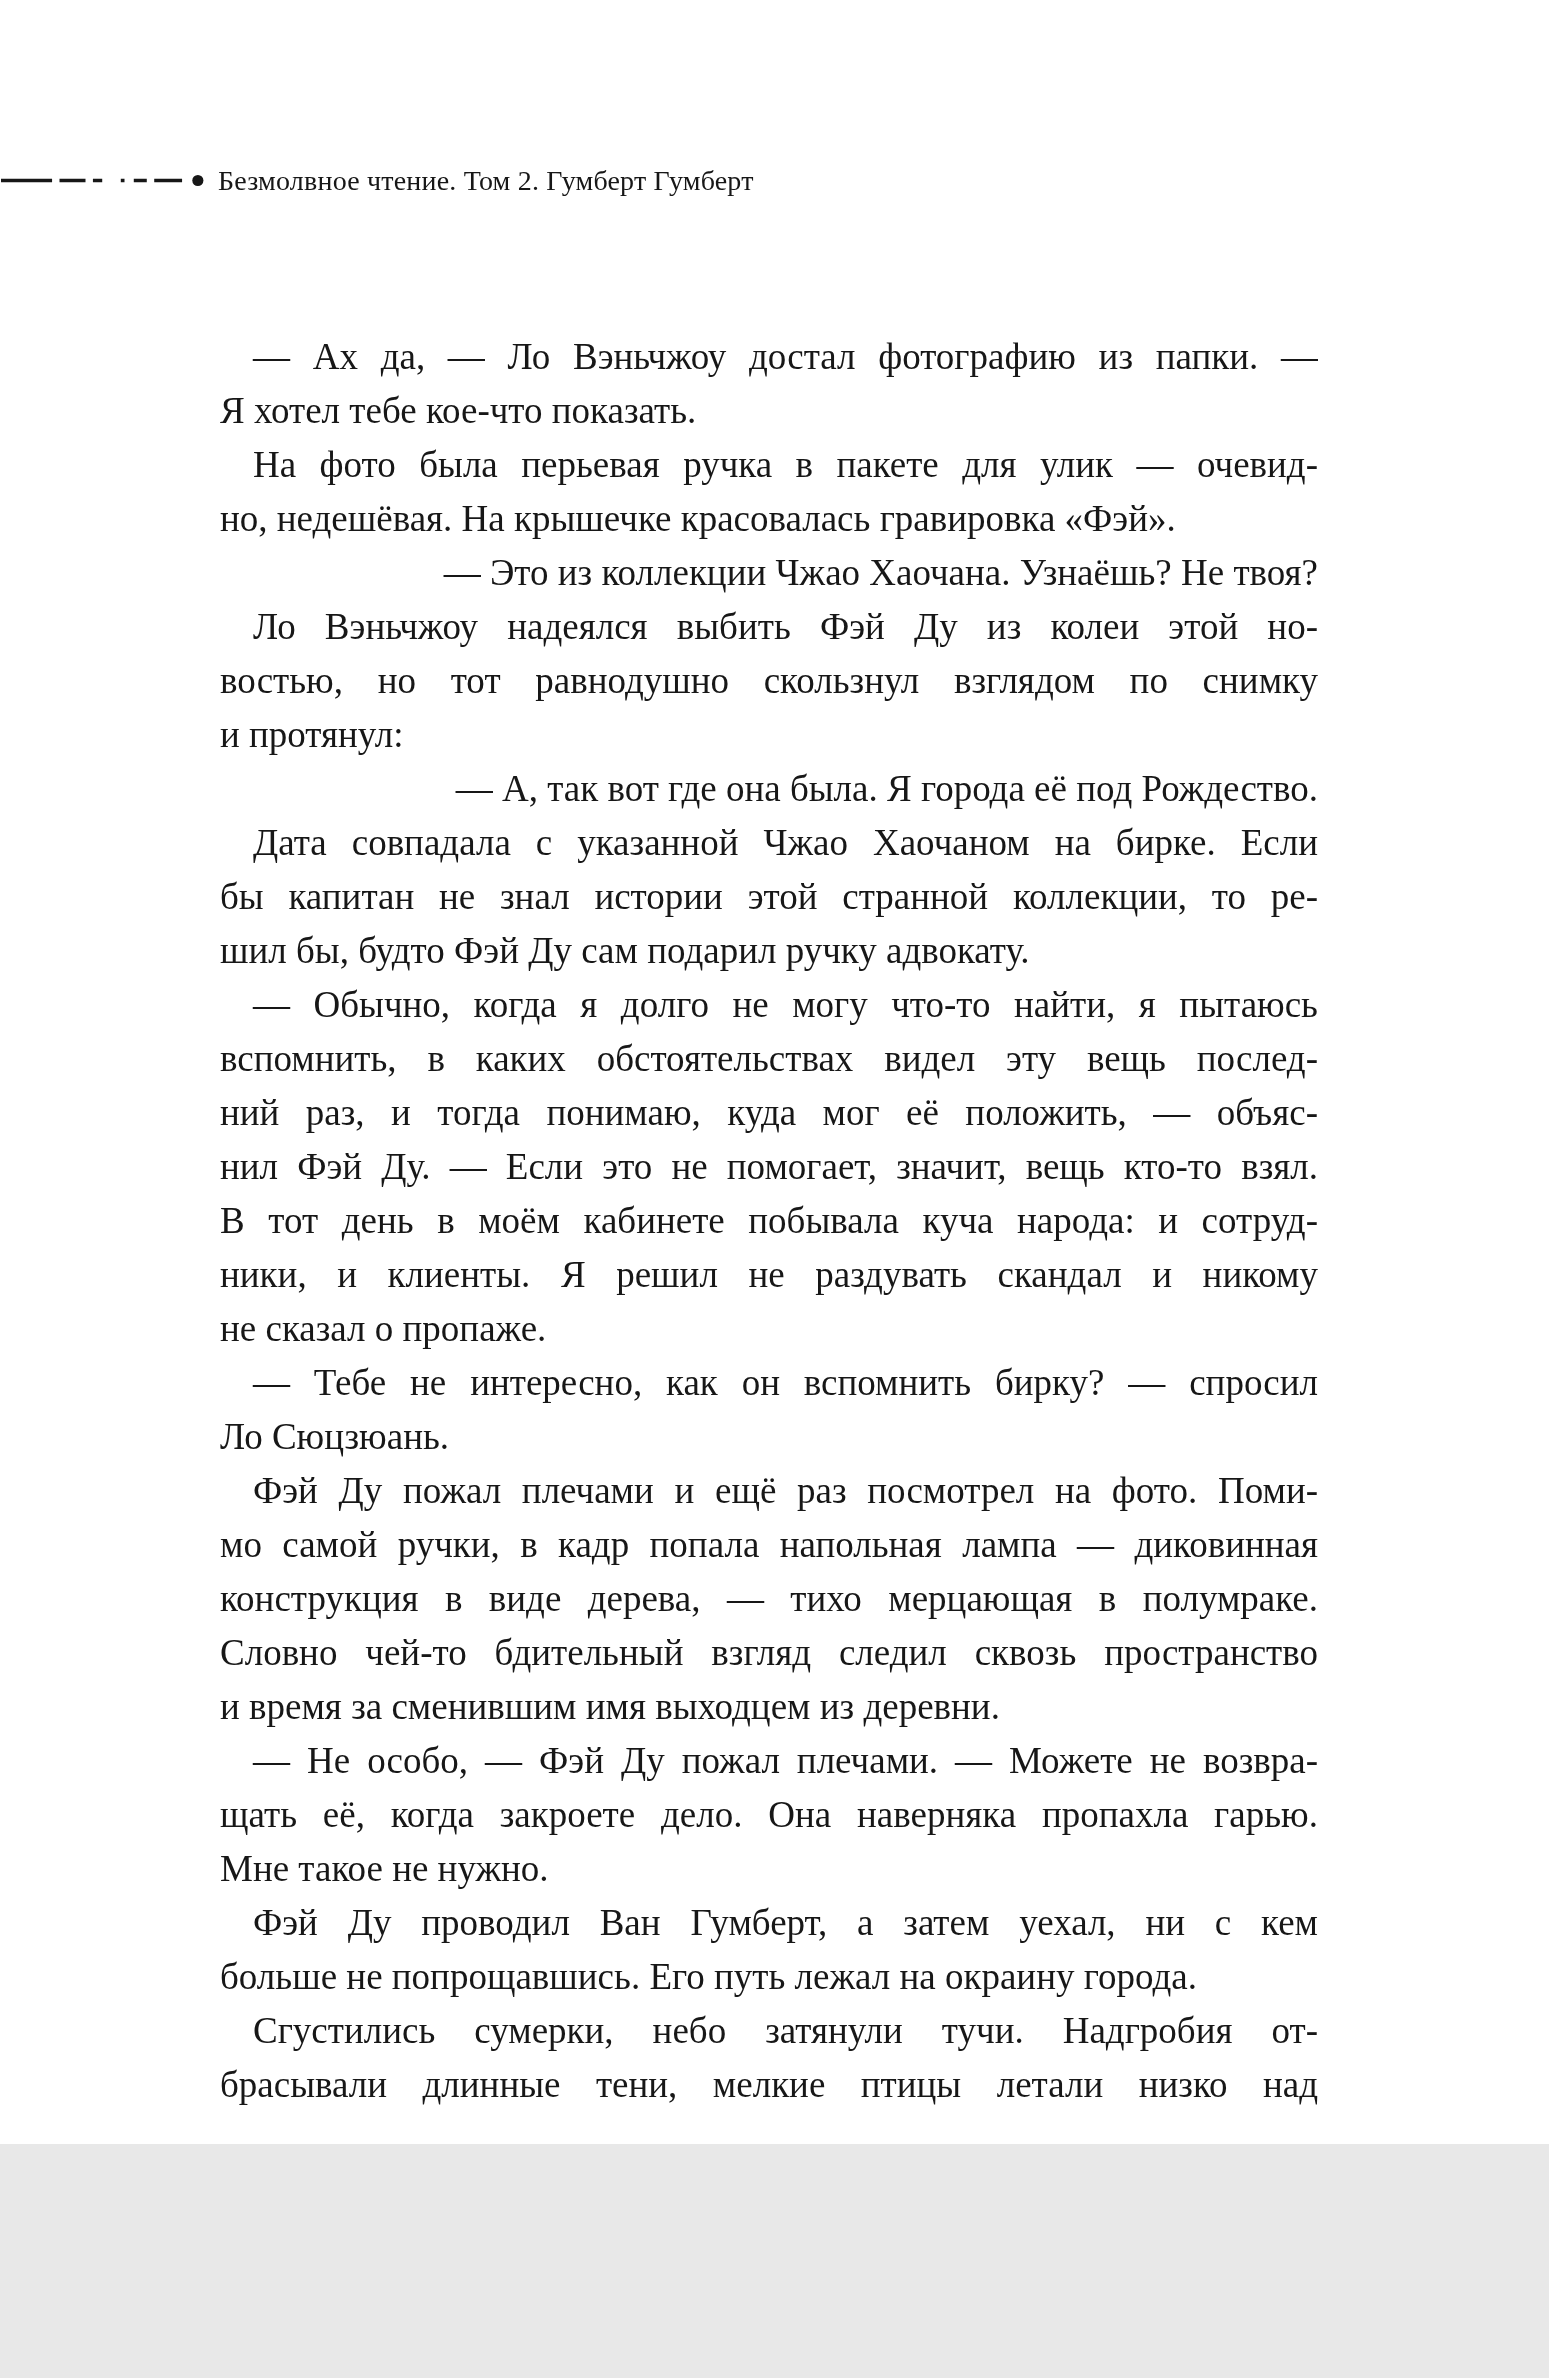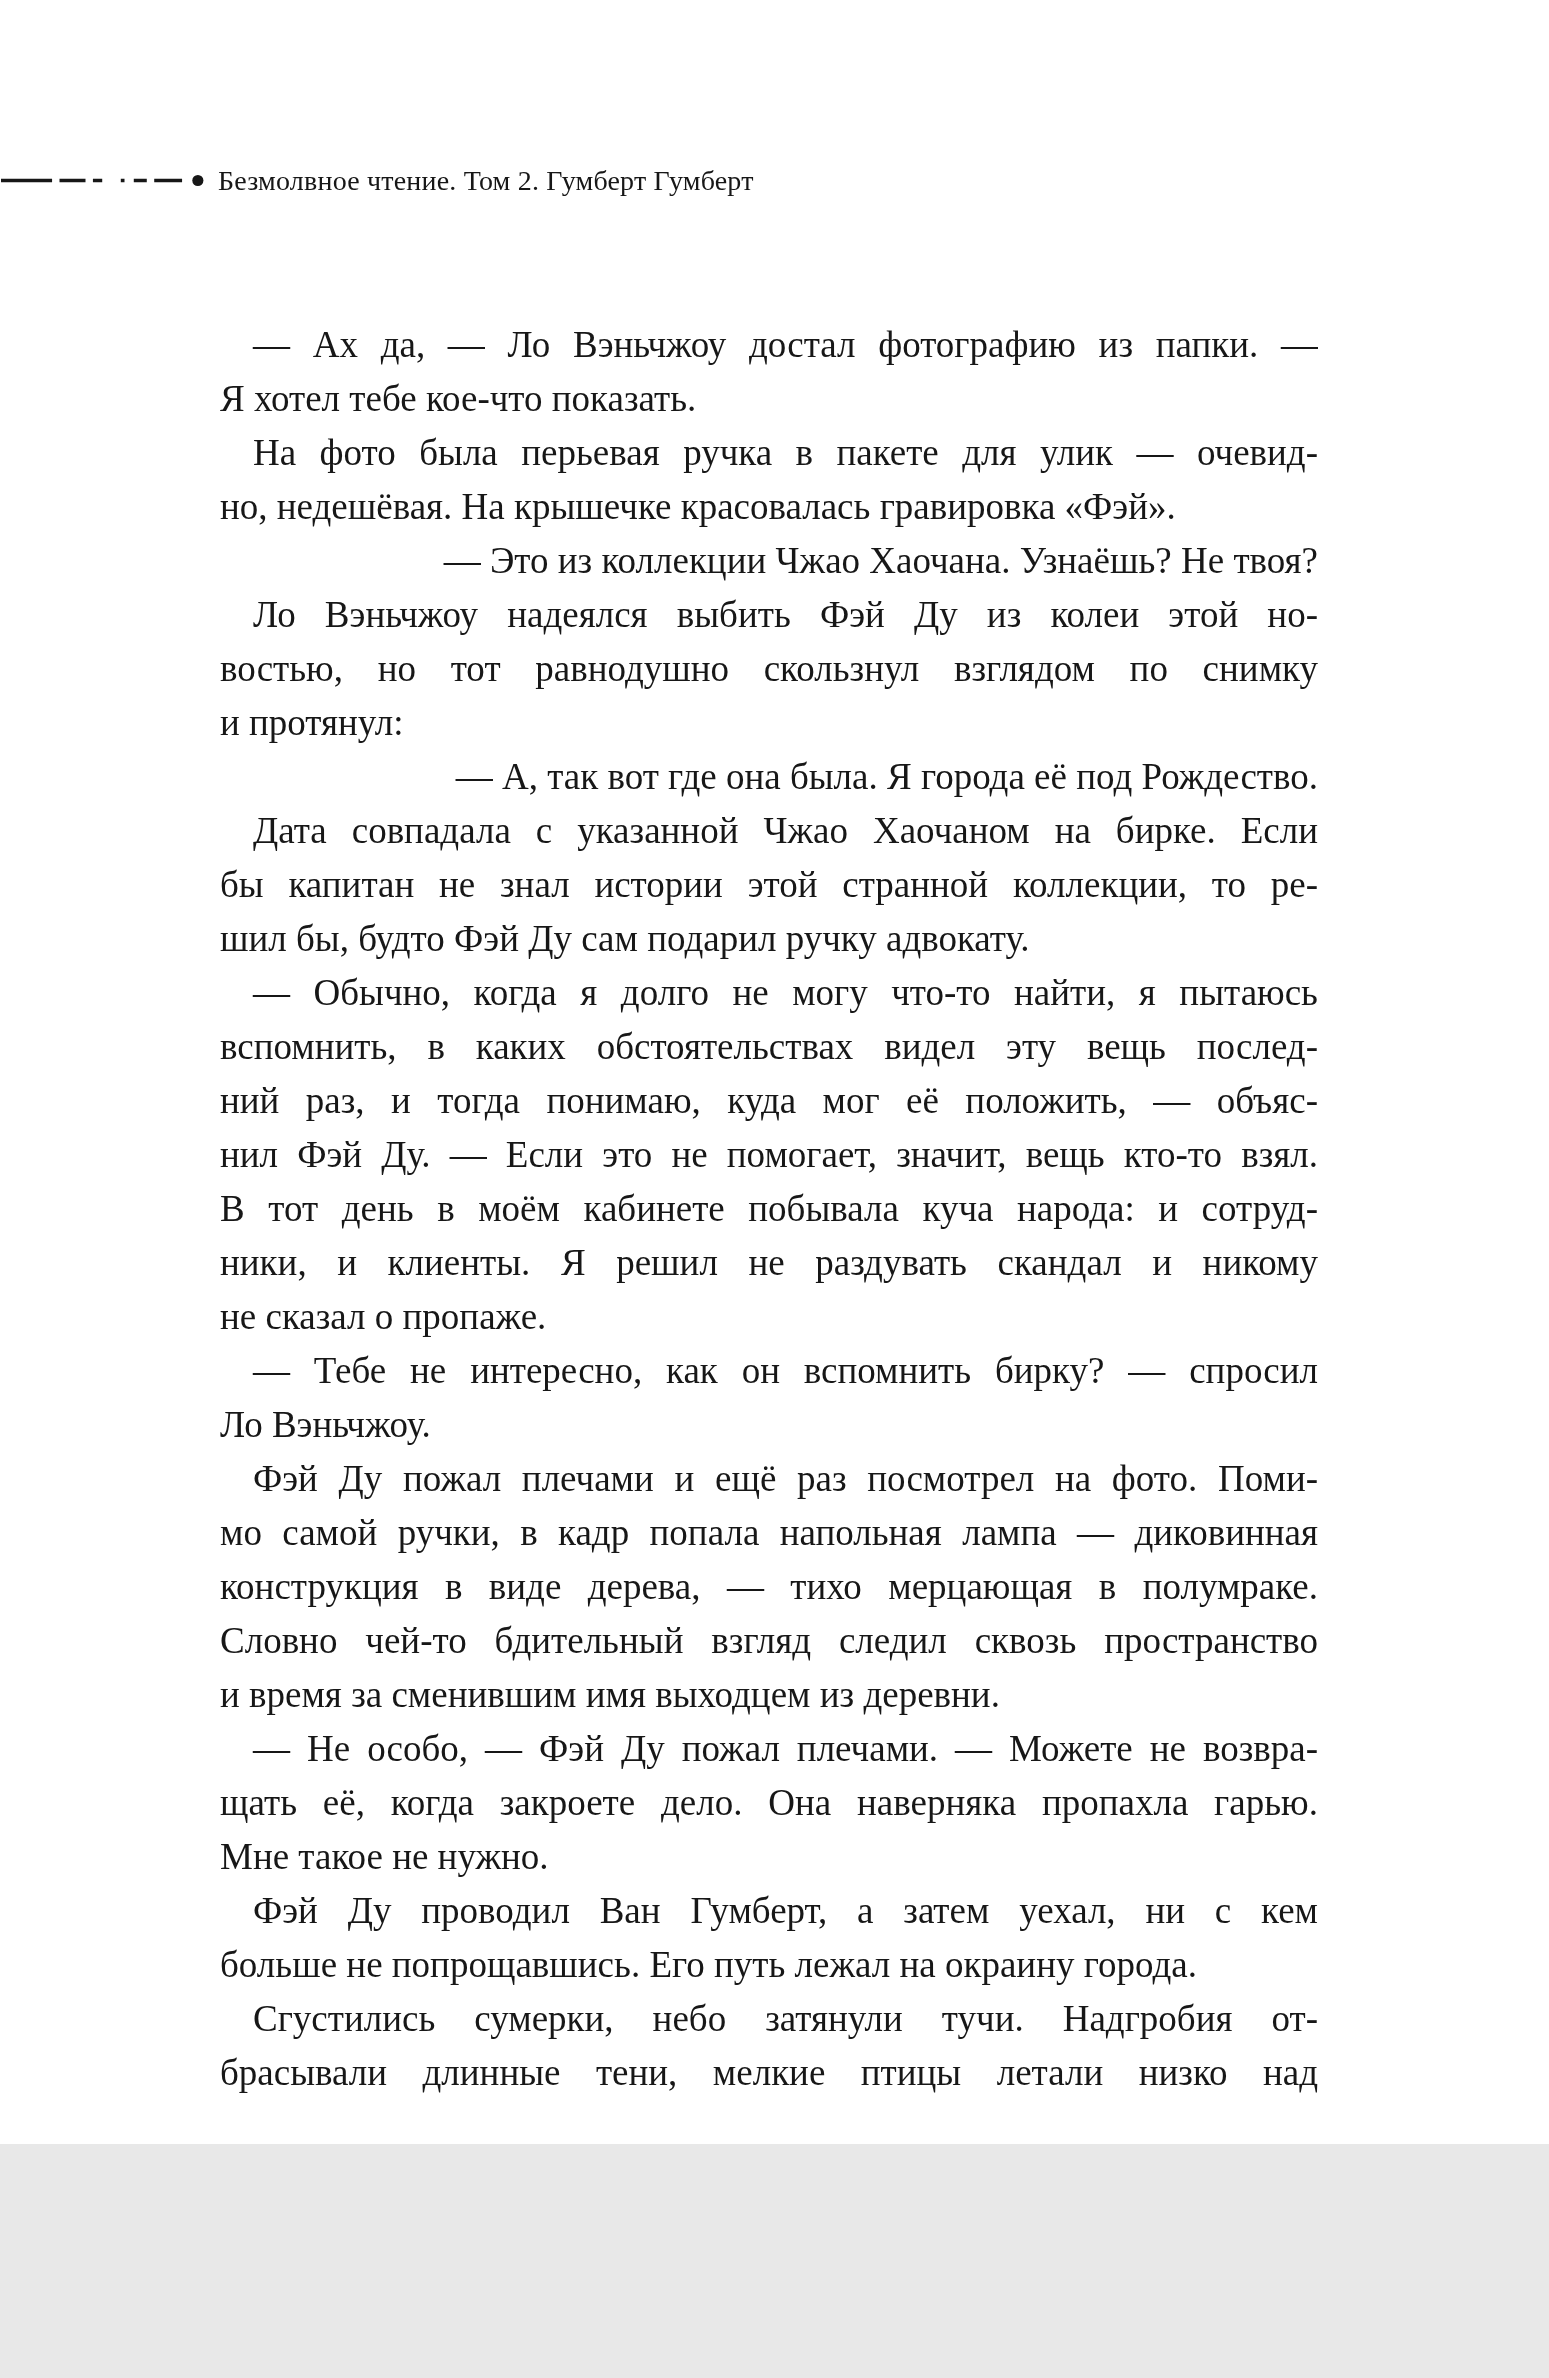--- a/index.html
+++ b/index.html
@@ -41,21 +41,21 @@
     font-size: 28px;
     line-height: 43px;
     letter-spacing: 0.2px;
     white-space: nowrap;
   }
 
   
   .text-block {
     position: absolute;
     left: 220px;
-    top: 318px;
+    top: 330px;
     width: 1098px;
   }
   .line {
     height: 54px;
     line-height: 54px;
     font-size: 37px;
     text-align: left;
     white-space: normal;
     overflow: hidden;
   }
@@ -106,21 +106,21 @@
       <div class="line fill">бы капитан не знал истории этой странной коллекции, то ре-</div>
       <div class="line">шил бы, будто Фэй Ду сам подарил ручку адвокату.</div>
       <div class="line indent fill">— Обычно, когда я долго не могу что-то найти, я пытаюсь</div>
       <div class="line fill">вспомнить, в каких обстоятельствах видел эту вещь послед-</div>
       <div class="line fill">ний раз, и тогда понимаю, куда мог её положить, — объяс-</div>
       <div class="line fill">нил Фэй Ду. — Если это не помогает, значит, вещь кто-то взял.</div>
       <div class="line fill">В тот день в моём кабинете побывала куча народа: и сотруд-</div>
       <div class="line fill">ники, и клиенты. Я решил не раздувать скандал и никому</div>
       <div class="line">не сказал о пропаже.</div>
       <div class="line indent fill">— Тебе не интересно, как он вспомнить бирку? — спросил</div>
-      <div class="line">Ло Вэньчжоу.</div>
+      <div class="line">Ло Сюцзюань.</div>
       <div class="line indent fill">Фэй Ду пожал плечами и ещё раз посмотрел на фото. Поми-</div>
       <div class="line fill">мо самой ручки, в кадр попала напольная лампа — диковинная</div>
       <div class="line fill">конструкция в виде дерева, — тихо мерцающая в полумраке.</div>
       <div class="line fill">Словно чей-то бдительный взгляд следил сквозь пространство</div>
       <div class="line">и время за сменившим имя выходцем из деревни.</div>
       <div class="line indent fill">— Не особо, — Фэй Ду пожал плечами. — Можете не возвра-</div>
       <div class="line fill">щать её, когда закроете дело. Она наверняка пропахла гарью.</div>
       <div class="line">Мне такое не нужно.</div>
       <div class="line indent fill">Фэй Ду проводил Ван Гумберт, а затем уехал, ни с кем</div>
       <div class="line">больше не попрощавшись. Его путь лежал на окраину города.</div>

